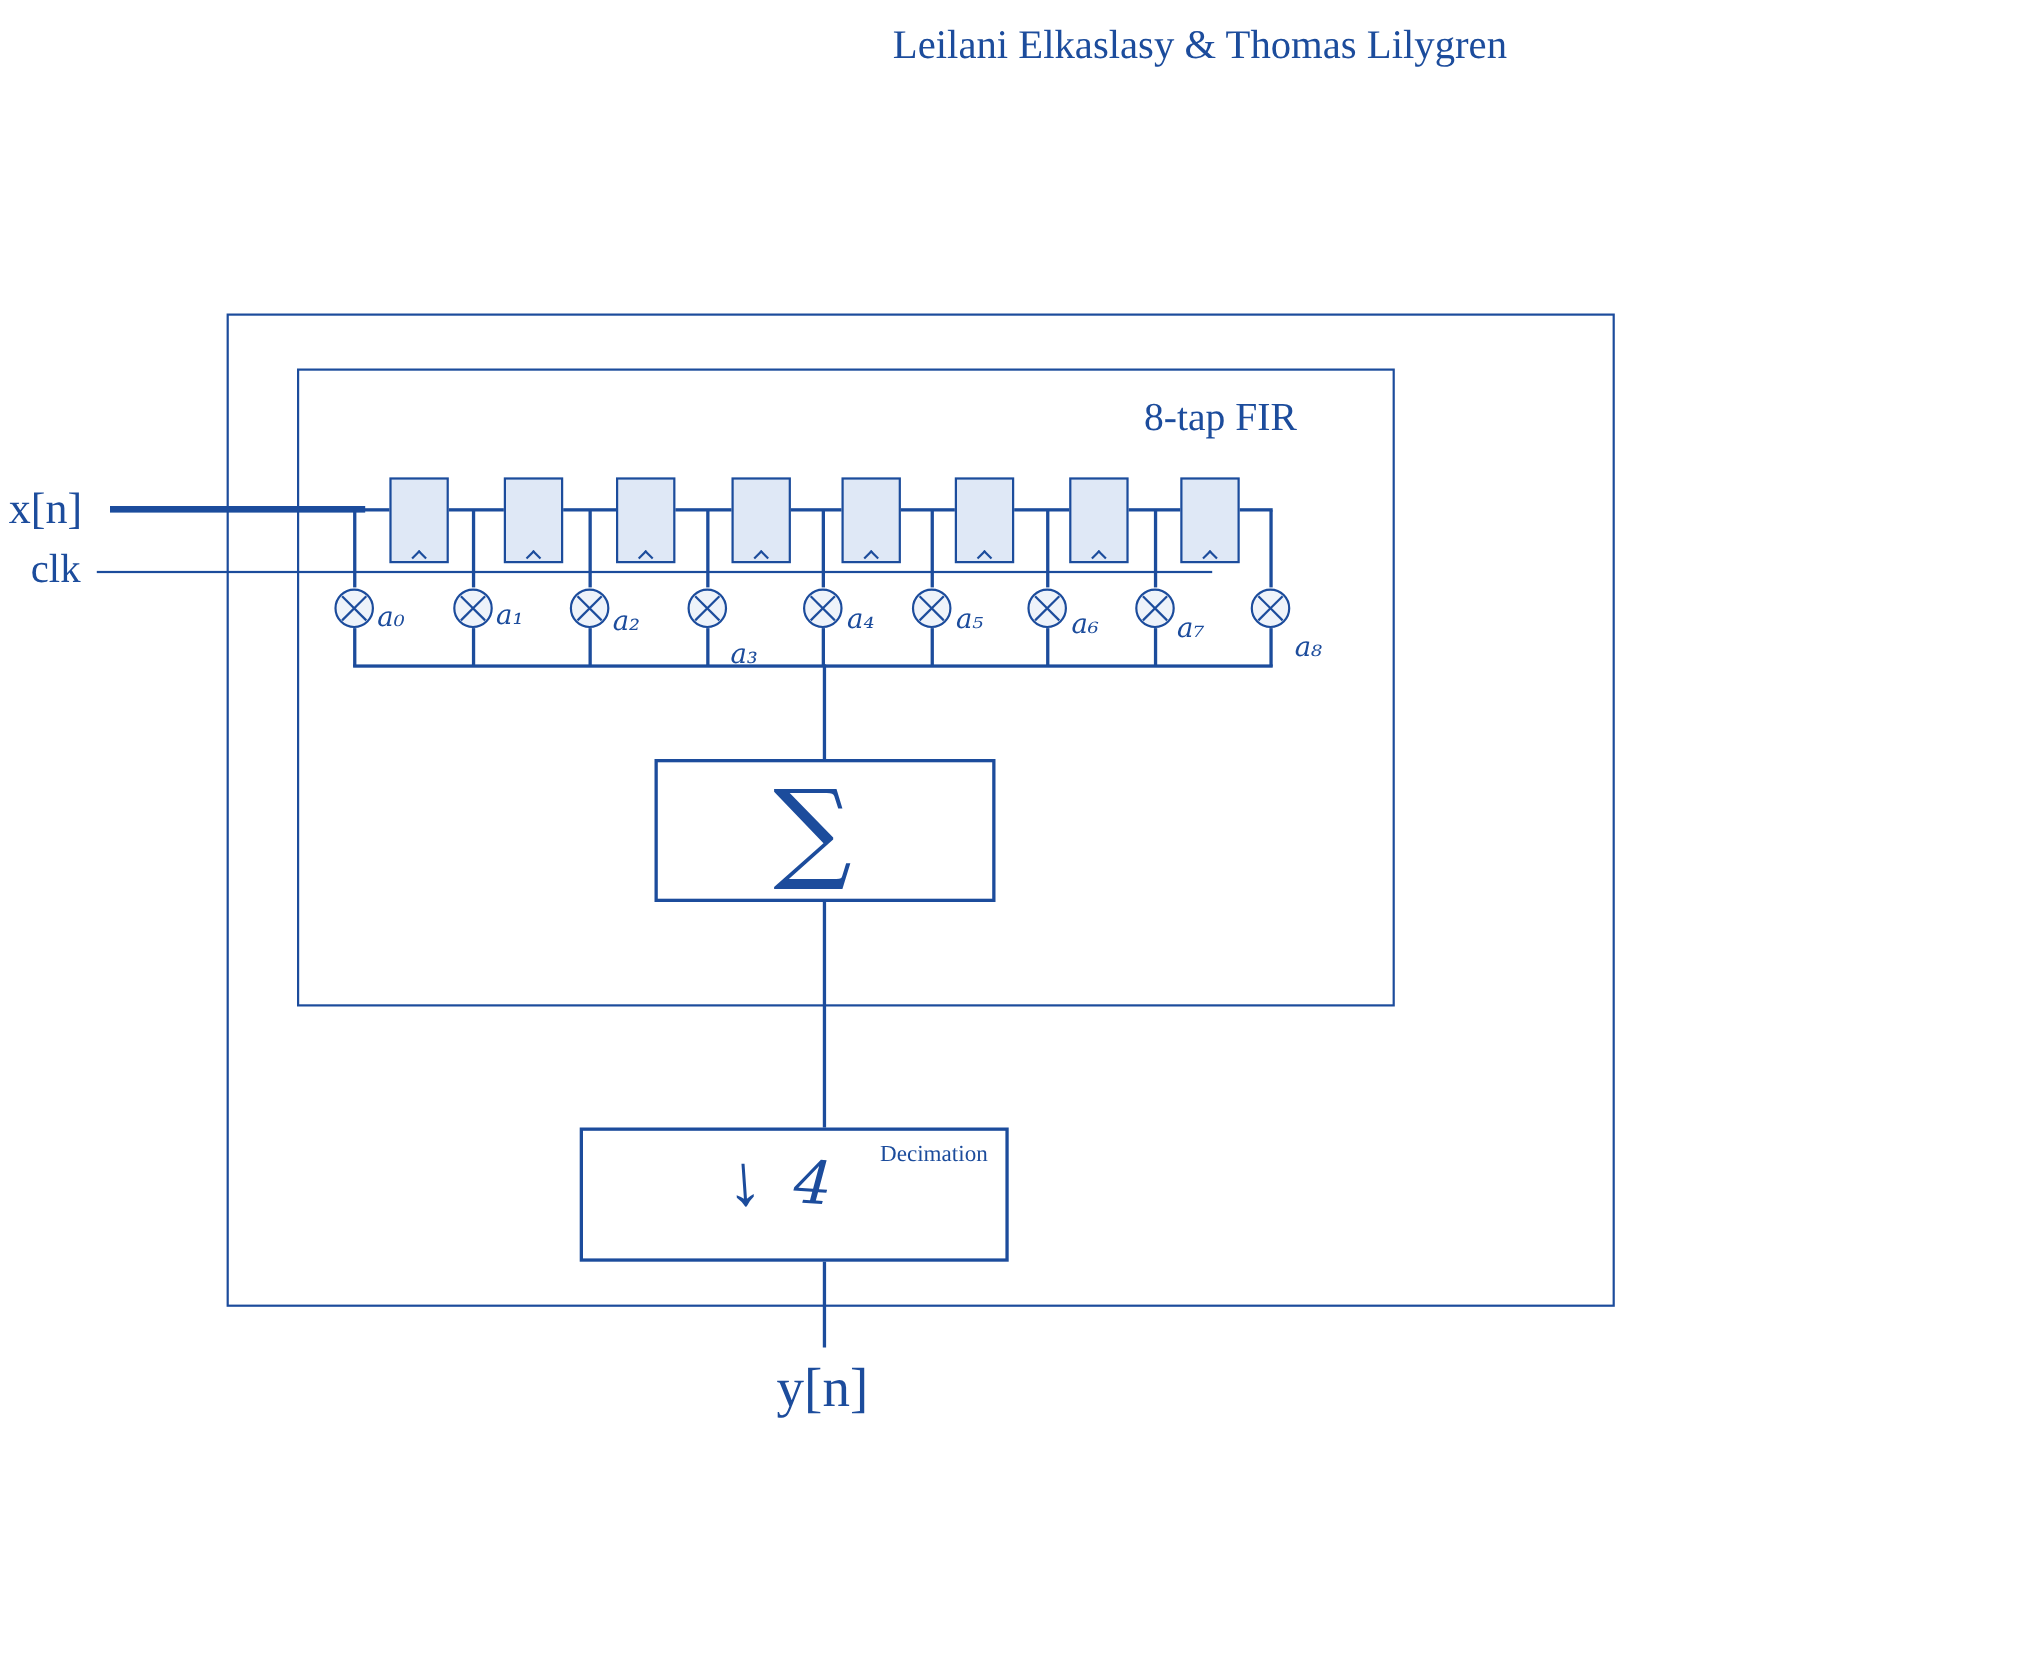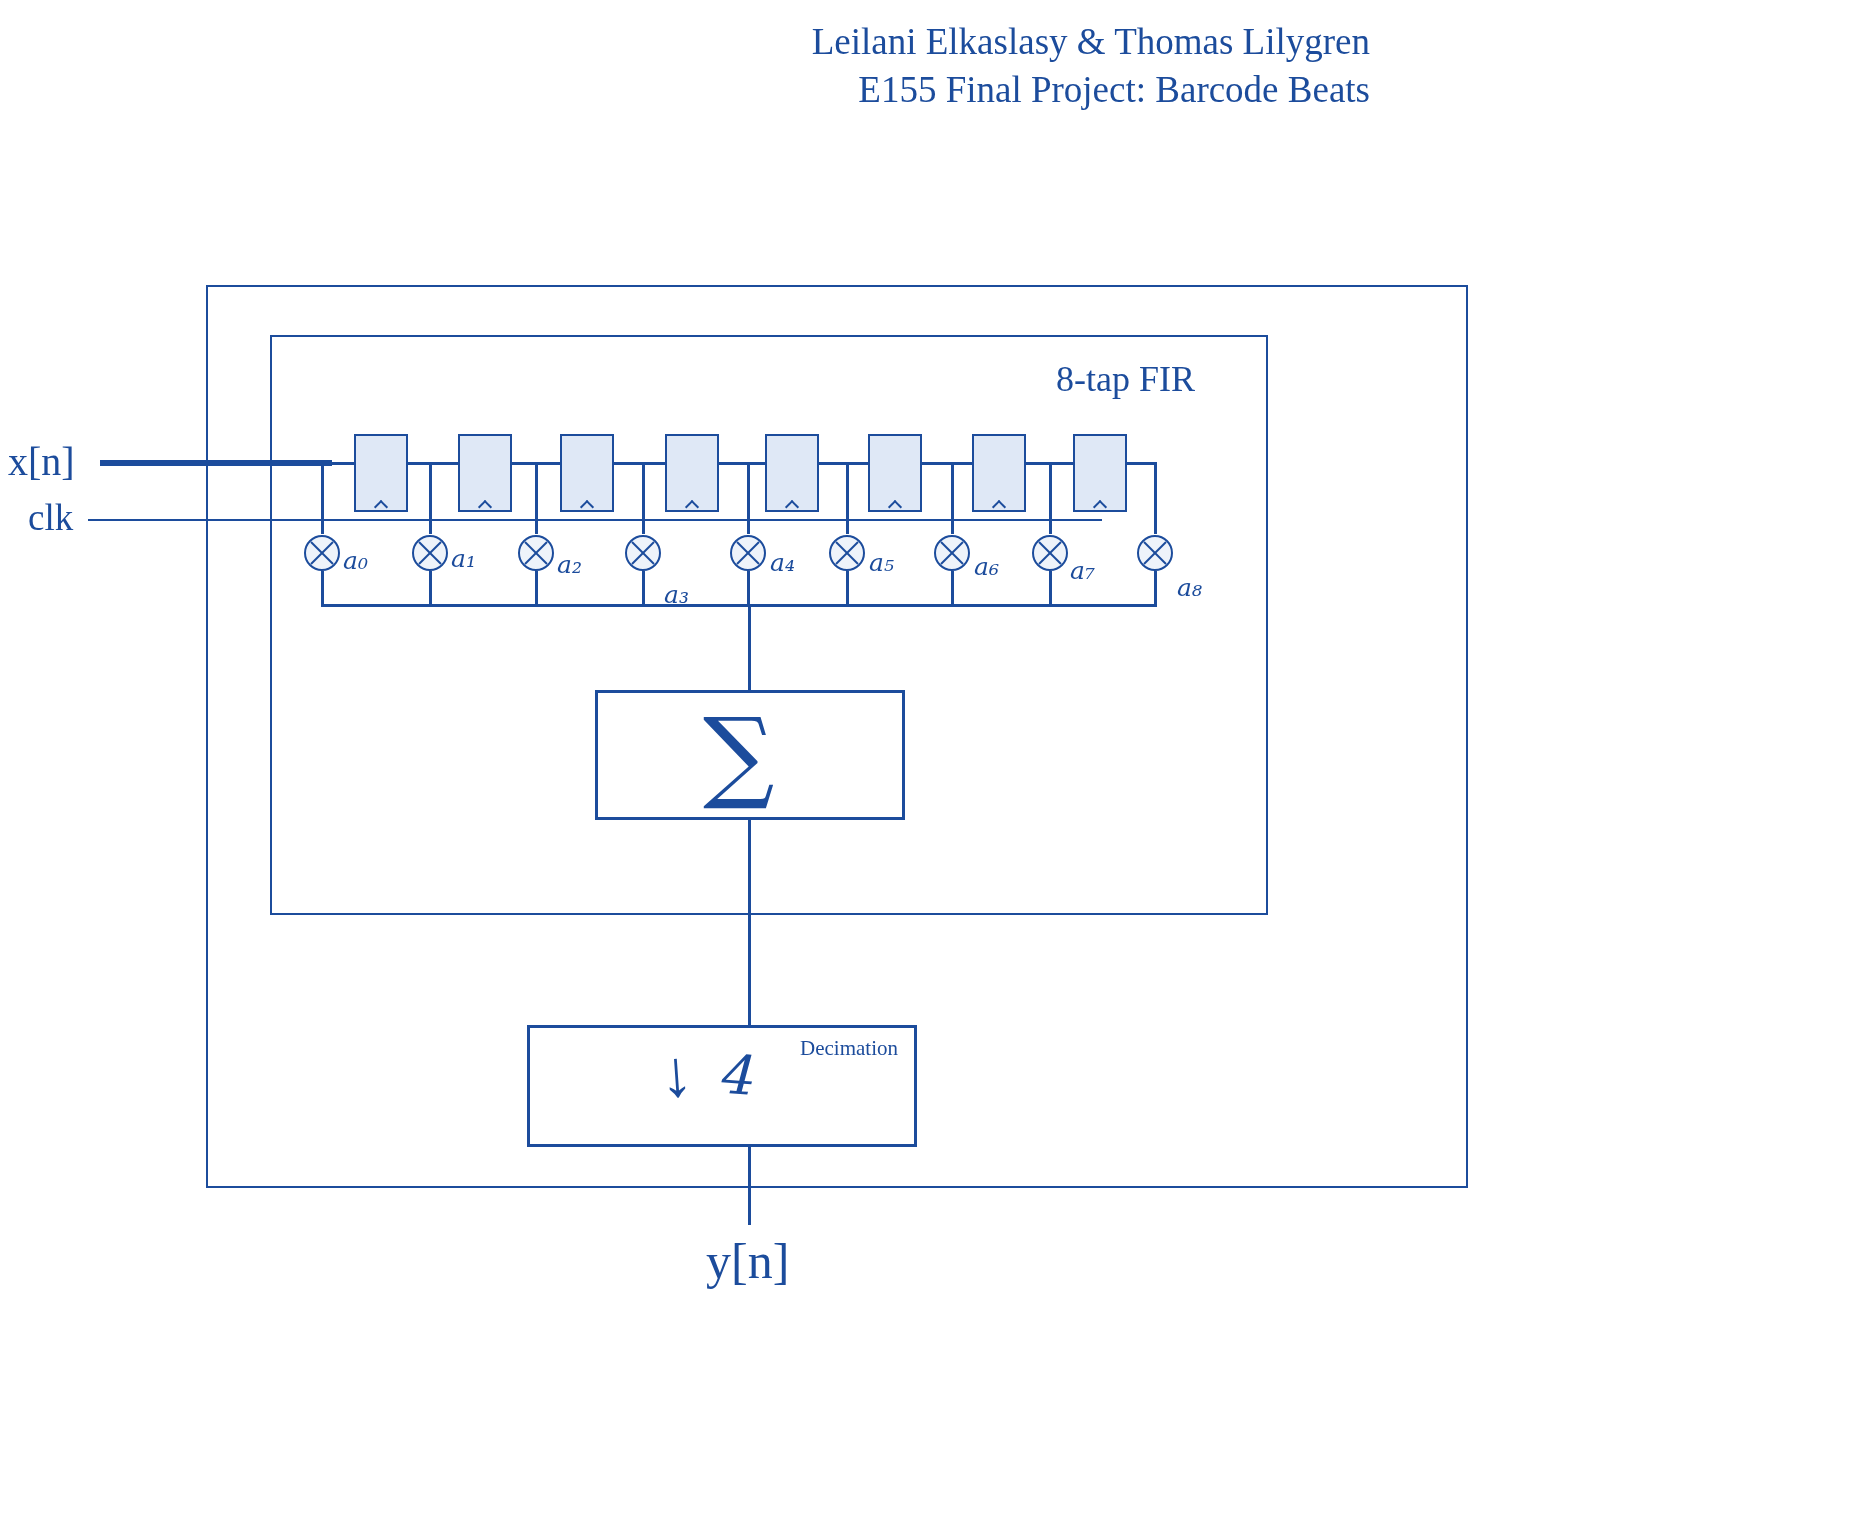--- a/index.html
+++ b/index.html
@@ -12,21 +12,21 @@
 
   .hdr{position:absolute;top:18px;right:383px;text-align:right;line-height:48px;font-size:37px;color:var(--ink);}
   .hdr div{white-space:nowrap;}
 
   .box{position:absolute;border:2.5px solid var(--ink);background:transparent;}
   .line-h{position:absolute;background:var(--ink);height:3px;}
   .line-v{position:absolute;background:var(--ink);width:3px;}
 
   .io-label{position:absolute;font-size:40px;color:var(--ink);}
 
-  .fir-title{position:absolute;left:1040px;top:358px;font-size:36px;color:var(--ink);margin-left:16px;}
+  .fir-title{position:absolute;left:1040px;top:358px;font-size:36px;color:var(--ink);}
 
   .register{position:absolute;width:54px;height:78px;background:var(--reg-fill);border:2px solid var(--ink);}
   .clk-wedge{position:absolute;bottom:0px;left:50%;width:10px;height:10px;border-left:2px solid var(--ink);border-top:2px solid var(--ink);transform:translateX(-50%) translateY(2px) rotate(45deg);background:transparent;}
 
   .mult{position:absolute;width:38px;height:38px;}
   .coef{position:absolute;font-size:25px;font-style:italic;font-family:"DejaVu Serif", serif;color:var(--ink);white-space:nowrap;}
 
   .sum-box{position:absolute;left:595px;top:690px;width:310px;height:130px;border:3px solid var(--ink);}
   .sum-sym{position:absolute;left:703px;top:690px;font-size:100px;line-height:130px;color:var(--ink);font-family:"DejaVu Serif", serif;}
 
@@ -35,21 +35,20 @@
   .decim-arrow{position:absolute;left:660px;top:1036px;font-size:66px;font-weight:bold;color:var(--ink);transform:rotate(-4deg);}
   .decim-factor{position:absolute;left:722px;top:1044px;font-size:54px;font-style:italic;font-family:"DejaVu Serif", serif;color:var(--ink);transform:rotate(4deg);}
 </style>
 </head>
 <body>
 
 <div id="canvas">
 
   <div class="hdr">
     <div>Leilani Elkaslasy &amp; Thomas Lilygren</div>
-    <div>E155 Final Project: Barcode Beats</div>
   </div>
 
   <div class="box" style="left:206px;top:285px;width:1262px;height:903px;"></div>
 
   <div class="box" style="left:270px;top:335px;width:998px;height:580px;"></div>
   <div class="fir-title">8-tap FIR</div>
 
   <div class="io-label" style="left:8px;top:438px;">x[n]</div>
   <div class="line-h" style="left:100px;top:460px;width:232px;height:6px;"></div>
   <div class="line-h" style="left:320px;top:462px;width:837px;"></div>

